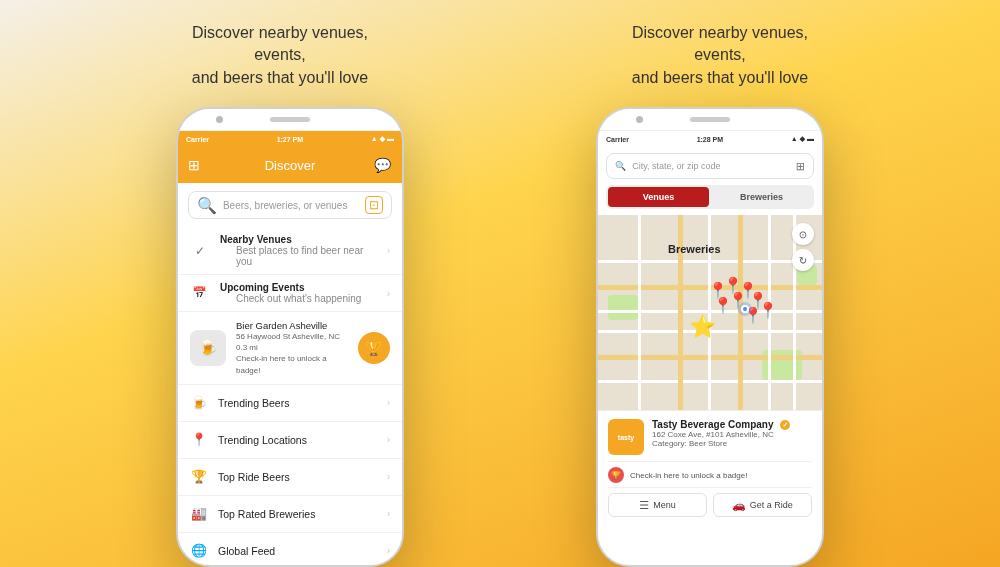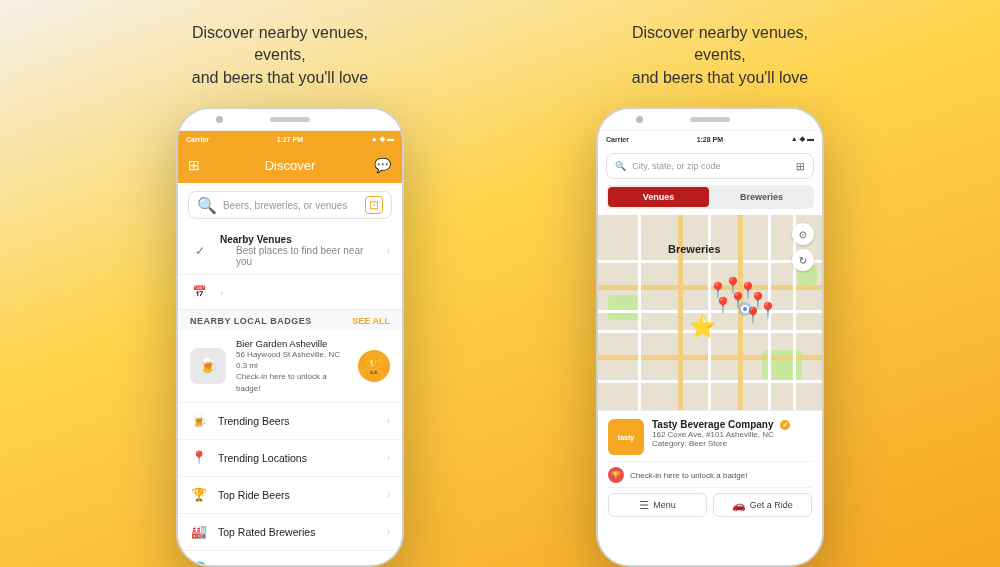--- a/index.html
+++ b/index.html
@@ -537,27 +537,27 @@
           <div class="list-item-icon">✓</div>
           <div class="list-item-text">
             <div class="list-item-title">Nearby Venues</div>
             <div class="list-item-subtitle">Best places to find beer near you</div>
           </div>
           <span class="list-item-chevron">›</span>
         </div>
 
         <div class="list-item">
           <div class="list-item-icon">📅</div>
+          <div class="list-item-text">
+            <div class="list-item-title">Upcoming Events</div>
+            <div class="list-item-subtitle">Check out what's happening</div>
+          </div>
           <span class="list-item-chevron">›</span>
         </div>
 
-        <div class="section-header">
-          <span class="section-title">NEARBY LOCAL BADGES</span>
-          <span class="section-link">SEE ALL</span>
-        </div>
 
         <div class="badge-card">
           <div class="badge-logo">🍺</div>
           <div class="badge-info">
             <div class="badge-name">Bier Garden Asheville</div>
             <div class="badge-address">56 Haywood St Asheville, NC</div>
             <div class="badge-address">0.3 mi</div>
             <div class="badge-address">Check-in here to unlock a badge!</div>
           </div>
           <div class="badge-award">🏆</div>

